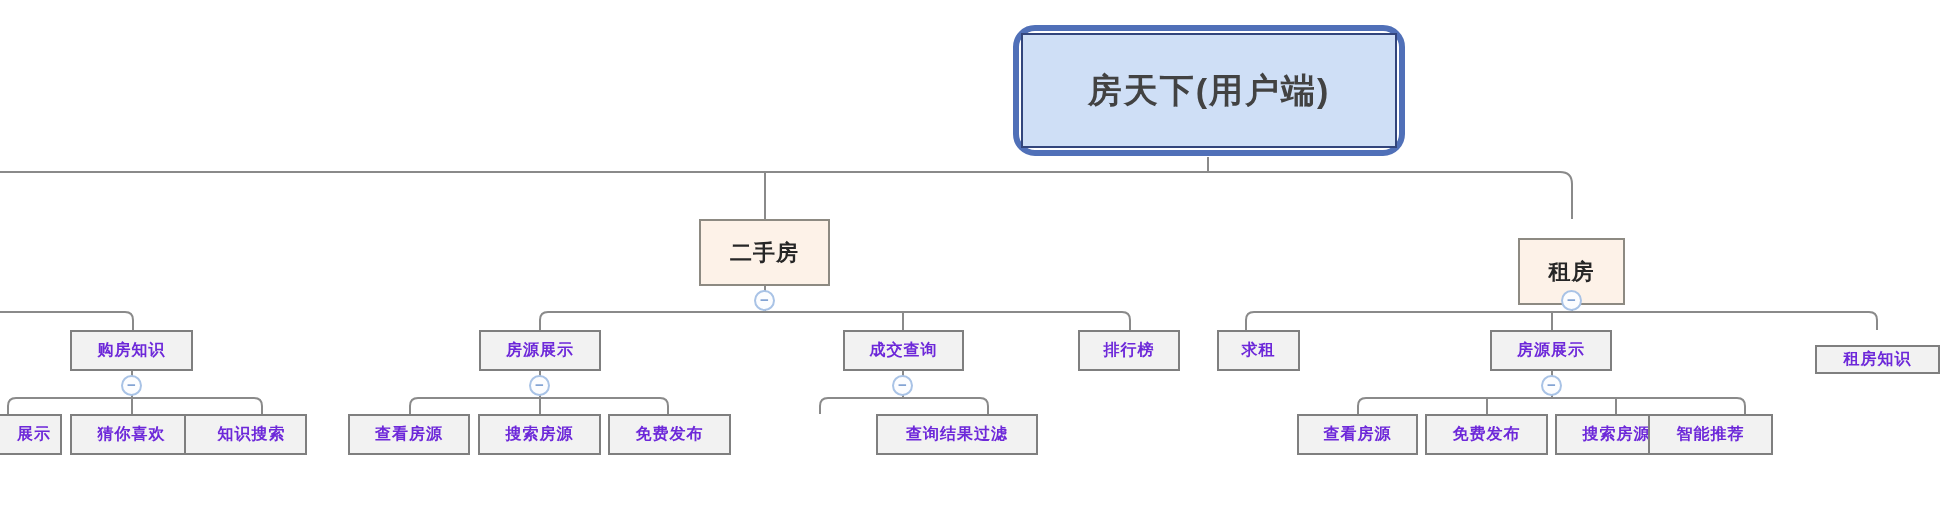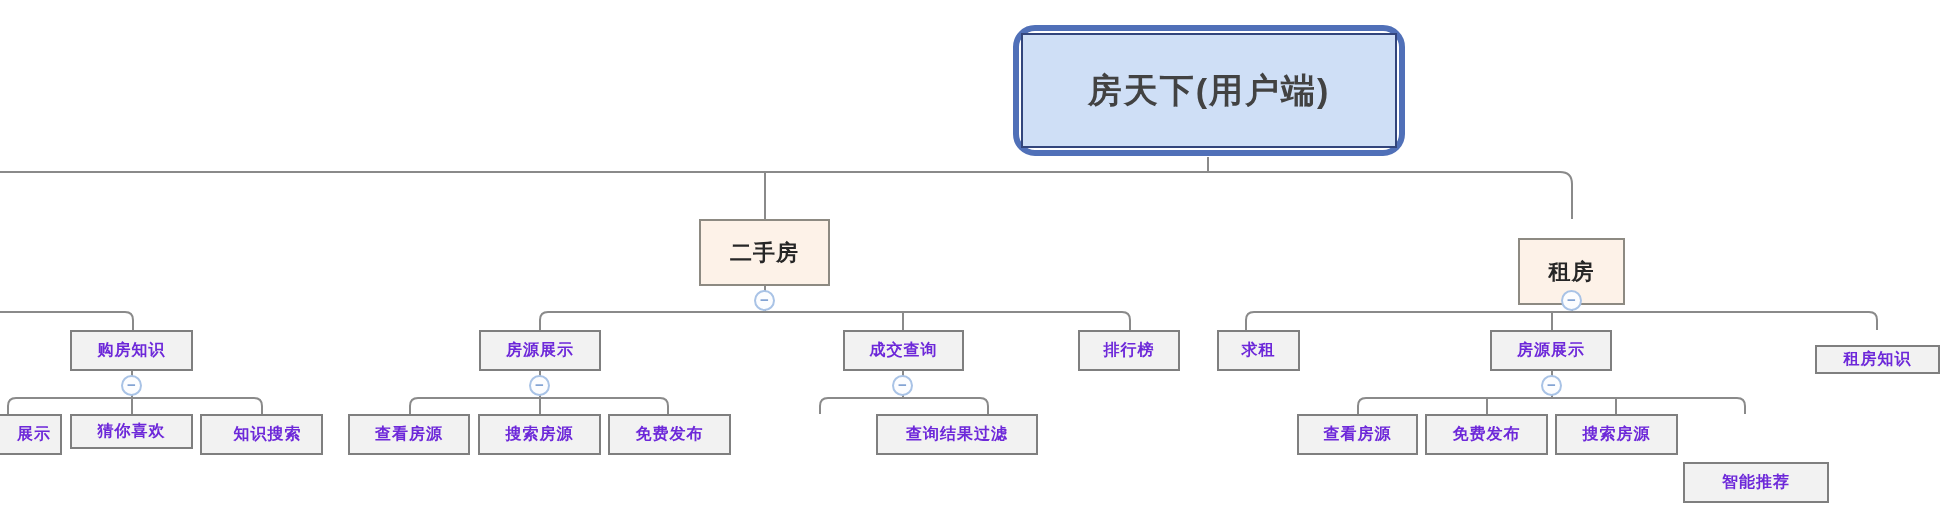--- a/index.html
+++ b/index.html
@@ -96,30 +96,30 @@
 
   <div class="node" style="left:70px;top:330px;width:123px;height:41px;">购房知识</div>
   <div class="node" style="left:479px;top:330px;width:122px;height:41px;">房源展示</div>
   <div class="node" style="left:843px;top:330px;width:121px;height:41px;">成交查询</div>
   <div class="node" style="left:1078px;top:330px;width:102px;height:41px;">排行榜</div>
   <div class="node" style="left:1205px;top:330px;width:83px;height:41px;margin-left:12px;">求租</div>
   <div class="node" style="left:1490px;top:330px;width:122px;height:41px;">房源展示</div>
   <div class="node" style="left:1815px;top:345px;width:125px;height:29px;">租房知识</div>
 
   <div class="node clipped" style="left:-62px;top:414px;width:124px;height:41px;">展示</div>
-  <div class="node" style="left:70px;top:414px;width:123px;height:35px;">猜你喜欢</div>
-  <div class="node" style="left:200px;top:414px;width:123px;height:41px;padding-left:12px;">知识搜索</div>
+  <div class="node" style="left:70px;top:414px;width:123px;height:41px;">猜你喜欢</div>
+  <div class="node" style="left:184px;top:414px;width:123px;height:41px;padding-left:12px;">知识搜索</div>
   <div class="node" style="left:348px;top:414px;width:122px;height:41px;">查看房源</div>
   <div class="node" style="left:478px;top:414px;width:123px;height:41px;">搜索房源</div>
   <div class="node" style="left:608px;top:414px;width:123px;height:41px;">免费发布</div>
   <div class="node" style="left:876px;top:414px;width:162px;height:41px;">查询结果过滤</div>
   <div class="node" style="left:1297px;top:414px;width:121px;height:41px;">查看房源</div>
   <div class="node" style="left:1425px;top:414px;width:123px;height:41px;">免费发布</div>
   <div class="node" style="left:1555px;top:414px;width:123px;height:41px;">搜索房源</div>
-  <div class="node" style="left:1683px;top:414px;width:146px;height:41px;margin-top:48px;">智能推荐</div>
+  <div class="node" style="left:1648px;top:414px;width:125px;height:41px;">智能推荐</div>
 
   <div class="collapse" style="left:754px;top:290px;">
       <span>−</span>
     </div>
   <div class="collapse" style="left:1561px;top:290px;">
       <span>−</span>
     </div>
   <div class="collapse" style="left:121px;top:375px;">
       <span>−</span>
     </div>

